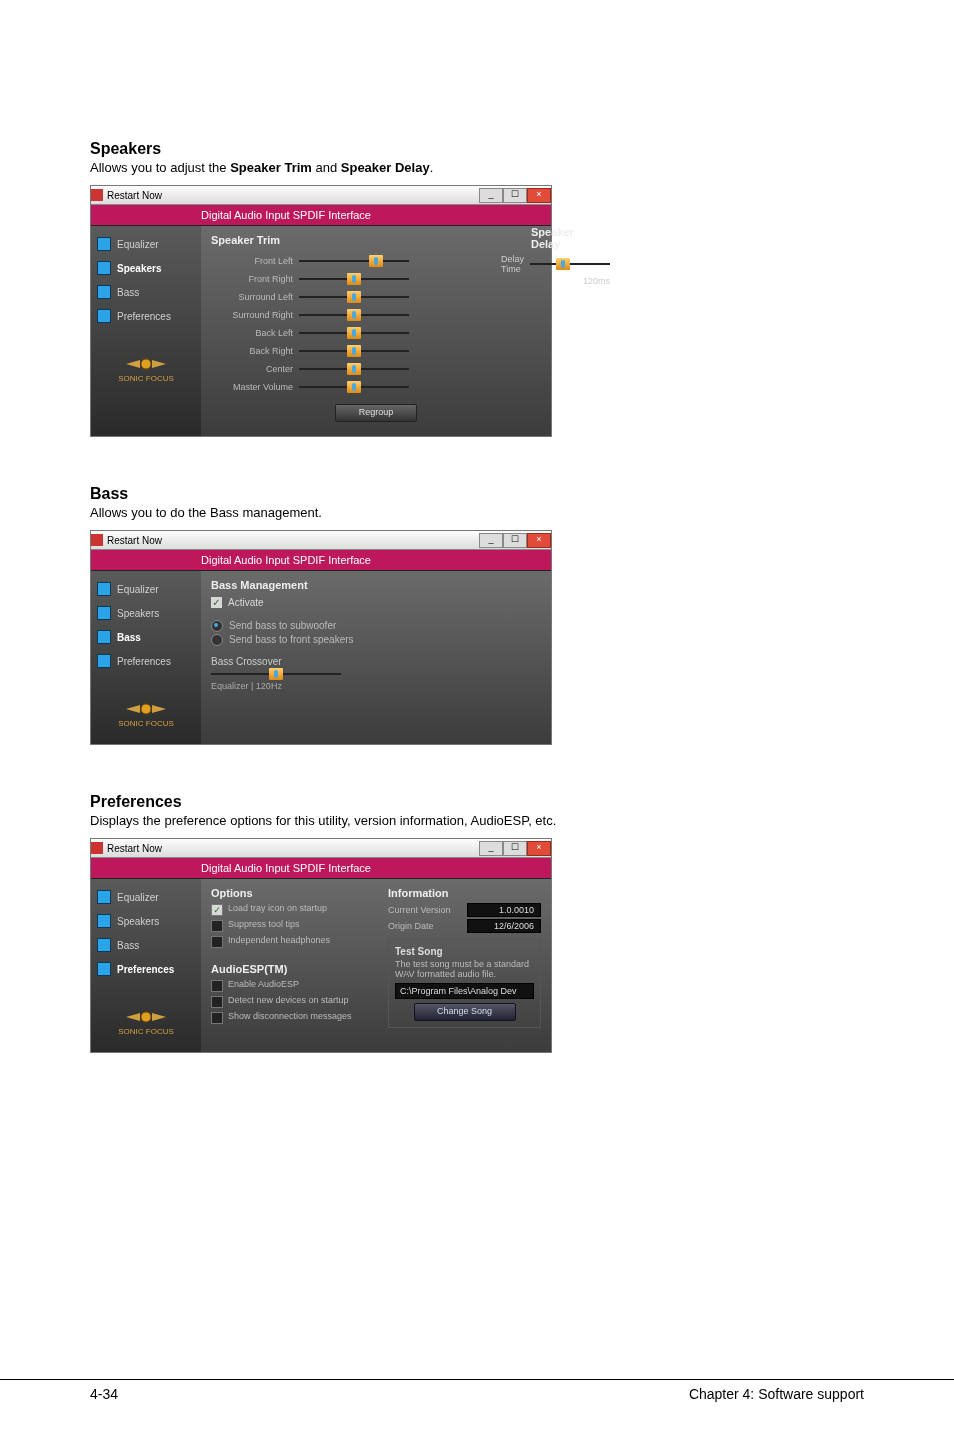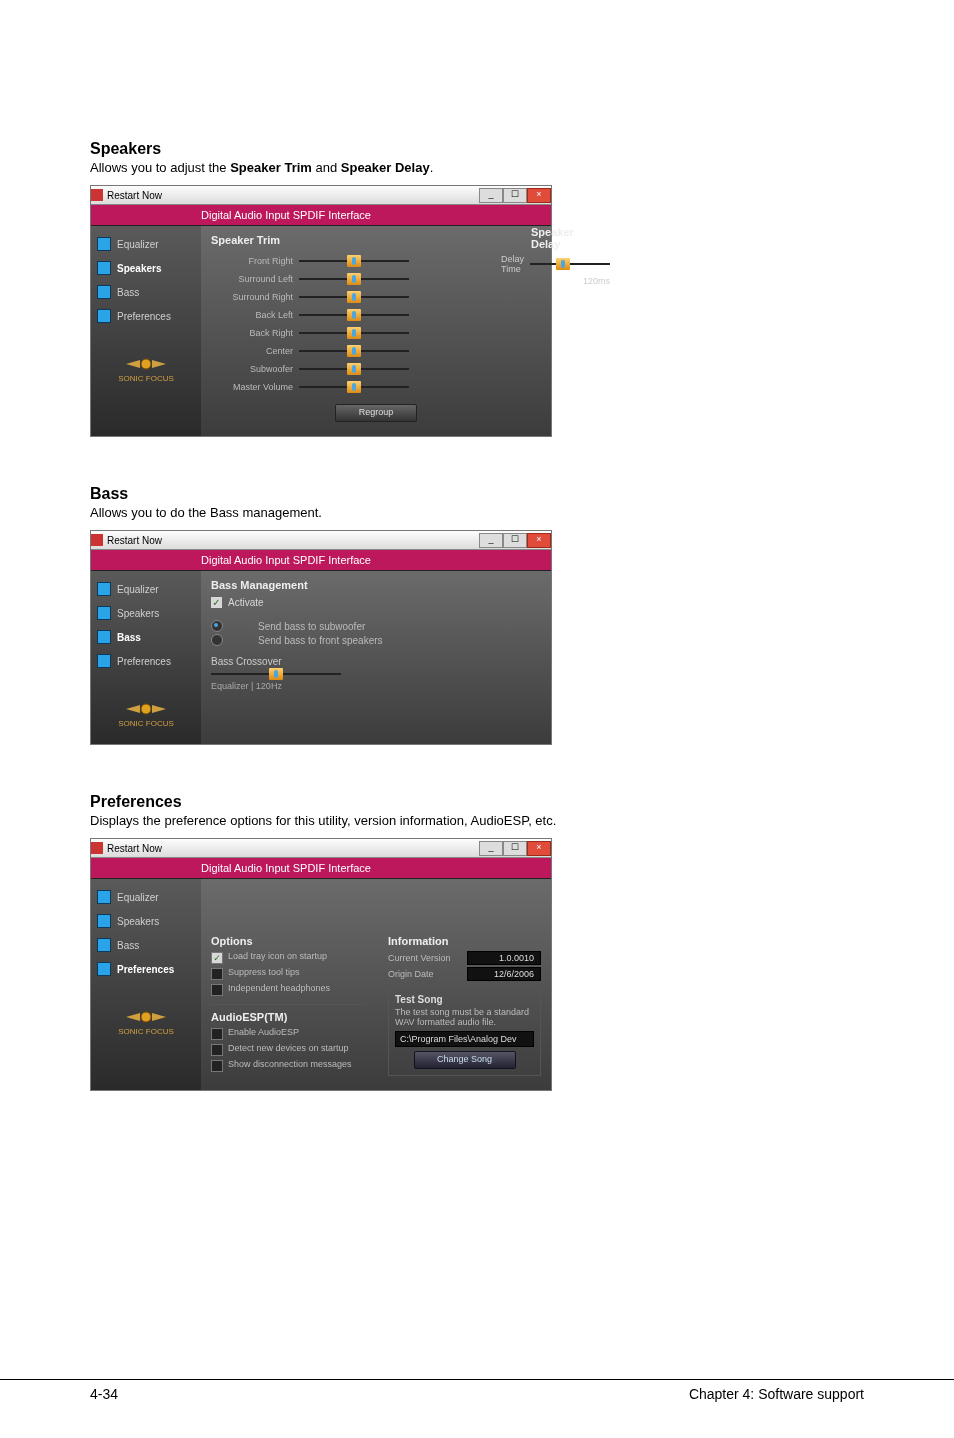--- a/index.html
+++ b/index.html
@@ -31,27 +31,27 @@
   .slider .track{position:absolute;left:0;right:0;top:4px;height:2px;background:#222;}
   .slider .knob{position:absolute;top:-1px;width:14px;height:12px;background:linear-gradient(#ffd070,#e08a10);border-radius:1px;}
   .slider .knob::before{content:"";position:absolute;left:5px;top:2px;width:4px;height:8px;background:#4aa6de;border-radius:2px;}
   .spdelay{position:absolute;left:330px;top:0;font-size:11px;color:#eee;font-weight:bold;}
   .delaybox{position:absolute;left:300px;top:28px;font-size:9px;color:#ccc;}
   .delaybox .row{display:flex;align-items:center;}
   .btnreg{display:block;margin:8px auto 0 auto;width:80px;height:16px;background:linear-gradient(#666,#333);border:1px solid #222;text-align:center;font-size:9px;color:#ddd;line-height:14px;border-radius:2px;}
   
   .chk{display:flex;align-items:center;font-size:10px;color:#d8d8d8;margin:2px 0;}
   .chk .box{width:11px;height:11px;background:#d8d8d8;color:#2a6b2a;font-size:10px;line-height:11px;text-align:center;margin-right:6px;}
-  .radio{display:flex;align-items:center;font-size:10px;color:#bbb;margin:2px 0;gap:29px;}
+  .radio{display:flex;font-size:10px;color:#bbb;margin:2px 0;}
   .radio .dot{width:10px;height:10px;border-radius:50%;border:1px solid #888;background:#333;margin-right:6px;position:relative;}
   .radio.sel .dot::after{content:"";position:absolute;left:2px;top:2px;width:4px;height:4px;background:#4aa6de;border-radius:50%;}
   .grouplbl{font-size:10px;color:#ccc;margin:10px 0 2px 0;}
   .freq{font-size:9px;color:#aaa;margin-top:2px;}
   
-  .pcols{display:flex;gap:24px;margin-top:48px;}
+  .pcols{display:flex;gap:24px;}
   .pcol{flex:1;}
   .pcol h4{font-size:11px;color:#eee;margin:0 0 4px 0;}
   .pchk{display:flex;align-items:flex-start;font-size:9px;color:#bbb;margin:3px 0;}
   .pchk .box{width:10px;height:10px;border:1px solid #777;background:#222;margin-right:5px;flex:0 0 10px;margin-top:1px;}
   .pchk.on .box{background:#d8d8d8;}
   .pchk.on .box::after{content:"✓";color:#2a6b2a;font-size:9px;display:block;line-height:10px;text-align:center;}
   .infoline{display:flex;font-size:9px;color:#bbb;margin:2px 0;align-items:center;}
   .infoline .k{flex:1;}
   .infoline .v{background:#111;border:1px solid #000;padding:1px 6px;color:#ddd;min-width:60px;text-align:right;}
   .testbox{border:1px solid #555;padding:6px;margin-top:6px;font-size:9px;color:#bbb;}
@@ -108,20 +108,27 @@
                 <circle cx="20" cy="8" r="5" fill="#e0a020" stroke="#7a4a00"></circle>
               </svg>
             <span>SONIC FOCUS</span>
           </div>
         </div>
         <div class="main" style="position:relative;">
           <div class="hrow">Speaker Trim</div>
           <div class="spdelay">Speaker Delay</div>
 
           <div class="trimrow">
+              <div class="lbl">Front Left</div>
+              <div class="slider">
+                <div class="track"></div>
+                <div class="knob" style="left:70px;"></div>
+              </div>
+            </div>
+          <div class="trimrow">
               <div class="lbl">Front Right</div>
               <div class="slider">
                 <div class="track"></div>
                 <div class="knob" style="left:48px;"></div>
               </div>
             </div>
           <div class="trimrow">
               <div class="lbl">Surround Left</div>
               <div class="slider">
                 <div class="track"></div>
@@ -144,27 +151,20 @@
             </div>
           <div class="trimrow">
               <div class="lbl">Back Right</div>
               <div class="slider">
                 <div class="track"></div>
                 <div class="knob" style="left:48px;"></div>
               </div>
             </div>
           <div class="trimrow">
               <div class="lbl">Center</div>
-              <div class="slider">
-                <div class="track"></div>
-                <div class="knob" style="left:48px;"></div>
-              </div>
-            </div>
-          <div class="trimrow">
-              <div class="lbl">Subwoofer</div>
               <div class="slider">
                 <div class="track"></div>
                 <div class="knob" style="left:48px;"></div>
               </div>
             </div>
           <div class="trimrow">
               <div class="lbl">Master Volume</div>
               <div class="slider">
                 <div class="track"></div>
                 <div class="knob" style="left:48px;"></div>

